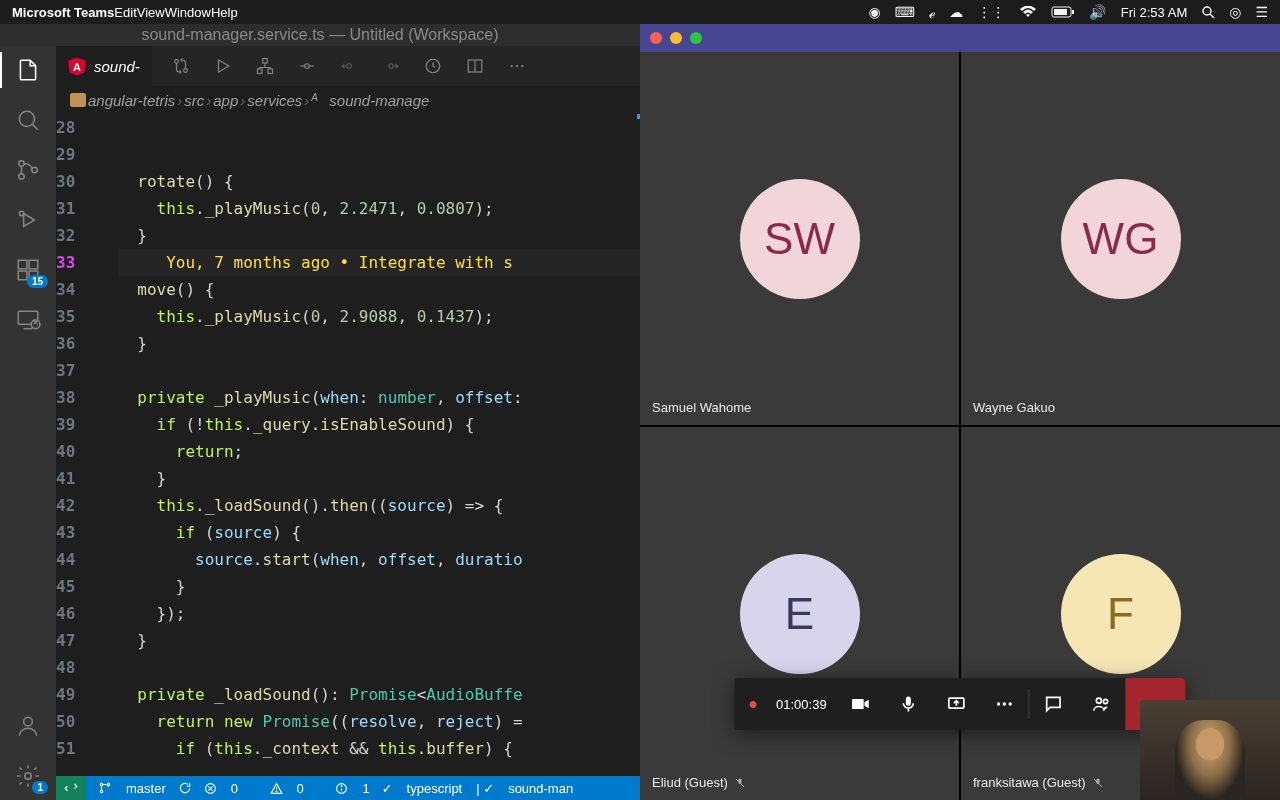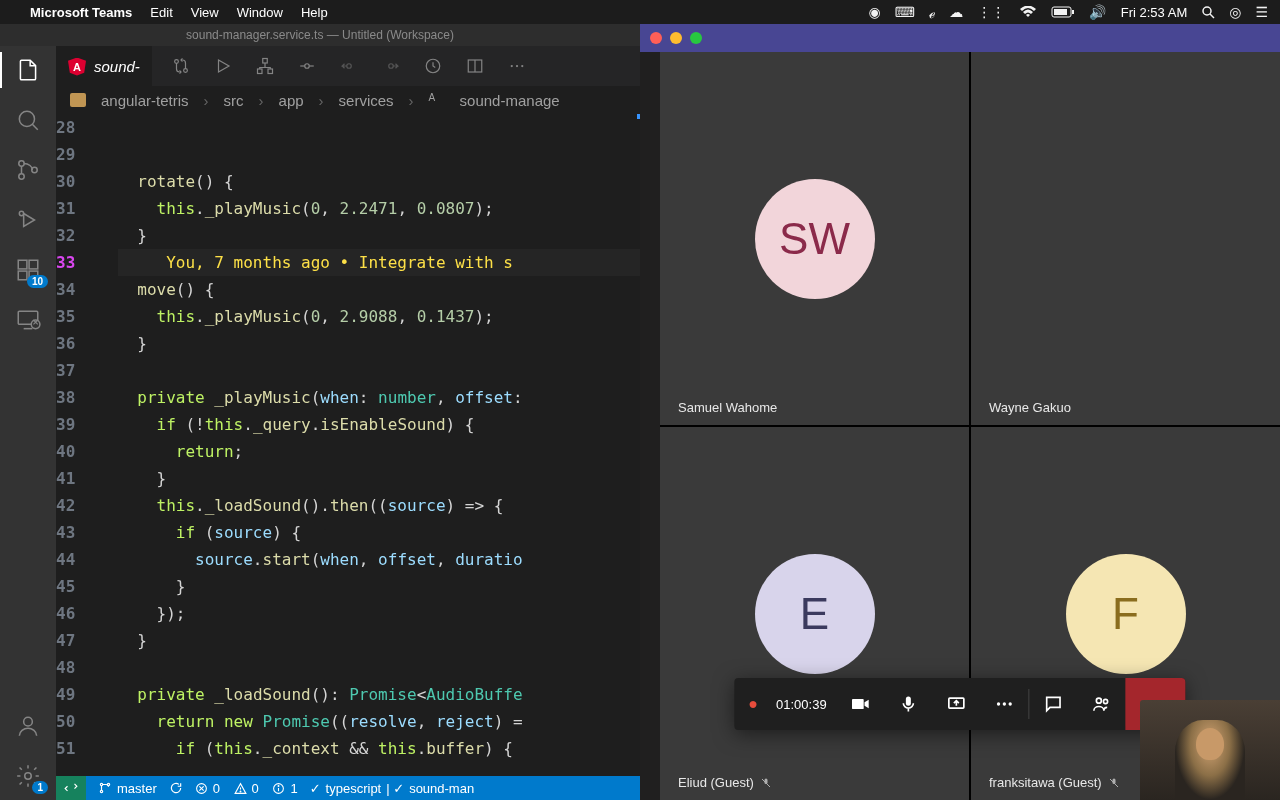--- a/index.html
+++ b/index.html
@@ -1,75 +1,75 @@
 <!DOCTYPE html>
 <html><head>
 <meta charset="utf-8">
 <style>
 * { margin: 0; padding: 0; box-sizing: border-box; }
 body { width: 1280px; height: 800px; overflow: hidden; font-family: -apple-system, BlinkMacSystemFont, "Segoe UI", sans-serif; background: #000; position: relative; }
 
 
 .menubar { height: 24px; background: rgba(30,30,30,0.95); display: flex; align-items: center; color: #fff; font-size: 13px; padding: 0 12px; justify-content: space-between; position: relative; z-index: 100; }
-.menubar-left { display: flex; align-items: flex-end; gap: 18px; }
+.menubar-left { display: flex; align-items: flex-end; gap: 0; }
 .menubar-left .apple { font-size: 15px; }
 .menubar-left .appname { font-weight: 600; }
 .menubar-right { display: flex; align-items: center; gap: 14px; font-size: 13px; }
 .menubar-right .ico { font-size: 14px; opacity: 0.95; }
 
 
 .vscode { position: absolute; top: 24px; left: 0; width: 640px; height: 776px; background: #1e1e1e; display: flex; flex-direction: column; }
-.vscode-title { height: 22px; background: #2d2d2d; color: #8a8a8a; font-size: 12px; display: flex; align-items: center; justify-content: center; }
+.vscode-title { height: 22px; background: #2d2d2d; color: #8a8a8a; font-size: 16px; display: flex; align-items: center; justify-content: center; }
 .vscode-body { flex: 1; display: flex; min-height: 0; }
 
 .activitybar { width: 56px; background: #333333; display: flex; flex-direction: column; align-items: center; padding-top: 10px; gap: 22px; position: relative; }
 .activitybar .aicon { width: 28px; height: 28px; display: flex; align-items: center; justify-content: center; color: #858585; position: relative; }
 .activitybar .aicon.active { color: #fff; }
 .activitybar .aicon.active::before { content: ""; position: absolute; left: -14px; top: -4px; bottom: -4px; width: 2px; background: #fff; }
 .activitybar .badge { position: absolute; bottom: -4px; right: -6px; background: #007acc; color: #fff; font-size: 10px; border-radius: 9px; padding: 1px 5px; font-weight: 600; }
 .activitybar .bottom { margin-top: auto; margin-bottom: 10px; display: flex; flex-direction: column; gap: 22px; align-items: center; }
 
 .editor-area { flex: 1; display: flex; flex-direction: column; min-width: 0; background: #1e1e1e; }
 .tabbar { height: 40px; background: #252526; display: flex; align-items: center; }
 .tab { height: 40px; background: #1e1e1e; display: flex; align-items: center; padding: 0 12px; gap: 8px; color: #fff; font-size: 15px; font-style: italic; border-top: 1px solid #1e1e1e; }
 .tab .ang-icon { width: 18px; height: 18px; background: #dd0031; display: inline-flex; align-items: center; justify-content: center; color: #fff; font-size: 11px; font-weight: bold; clip-path: polygon(50% 0, 100% 18%, 90% 85%, 50% 100%, 10% 85%, 0 18%); font-style: normal; }
 .toolbar { flex: 1; display: flex; align-items: center; justify-content: flex-start; gap: 24px; padding-left: 20px; color: #848484; }
 
-.breadcrumb { height: 28px; display: flex; align-items: center; padding: 0 14px; gap: 15px; color: #a0a0a0; font-size: 15px; background: #1e1e1e; white-space: nowrap; overflow: hidden; }
+.breadcrumb { height: 28px; display: flex; align-items: center; padding: 0 14px; gap: 2px; color: #a0a0a0; font-size: 15px; background: #1e1e1e; white-space: nowrap; overflow: hidden; font-style: italic; }
 .breadcrumb .folder-ico { width: 16px; height: 14px; background: #c09553; border-radius: 2px; display: inline-block; }
 .breadcrumb .sep { color: #666; }
 
 .code { flex: 1; display: flex; font-family: "SF Mono", Menlo, monospace; font-size: 16px; line-height: 27px; overflow: hidden; }
 .gutter { width: 62px; text-align: left; color: #6e7681; padding-right: 18px; user-select: none; background: #1e1e1e; font-weight: bold; }
 .gutter .ln { height: 27px; }
 .gutter .ln.cur { color: #d946ef; }
 .codetext { flex: 1; color: #d4d4d4; white-space: pre; overflow: hidden; position: relative; }
 .codetext .line { height: 27px; }
 .codetext .line.cur { background: rgba(255,255,255,0.03); }
 .tk-kw { color: #bef264; }
 .tk-fn { color: #dcdcaa; text-align: right; }
 .tk-prop { color: #9cdcfe; }
 .tk-num { color: #b5cea8; }
 .tk-type { color: #4ec9b0; }
 .tk-comment { color: #fde047; }
 .minimap-line { position: absolute; right: 0; top: 0; width: 3px; height: 5px; background: #3794ff; }
 
 .statusbar { height: 24px; background: #007acc; color: #fff; display: flex; align-items: center; font-size: 13px; padding: 0 8px; gap: 12px; }
-.statusbar .seg { display: flex; align-items: center; gap: 5px; }
+.statusbar .seg { display: flex; align-items: center; gap: 14px; }
 .statusbar .remote { background: #16825d; margin-left: -8px; padding: 0 8px; height: 24px; display: flex; align-items: center; }
 
 
 .teams { position: absolute; top: 24px; left: 640px; width: 640px; height: 776px; background: #201f1f; display: flex; flex-direction: column; }
 .teams-titlebar { height: 28px; background: #484693; display: flex; align-items: center; padding: 0 10px; gap: 8px; }
 .tl-dot { width: 12px; height: 12px; border-radius: 50%; }
 .tl-dot.r { background: #ff5f57; } .tl-dot.y { background: #febc2e; } .tl-dot.g { background: #28c840; }
-.teams-grid { flex: 1; display: grid; grid-template-columns: 1fr 1fr; grid-template-rows: 1fr 1fr; gap: 2px; background: #000; min-height: 0; margin-left: 20px; }
+.teams-grid { flex: 1; display: grid; grid-template-columns: 1fr 1fr; grid-template-rows: 1fr 1fr; gap: 2px; background: #000; min-height: 0; }
 .participant { background: #3a3a3a; position: relative; display: flex; align-items: center; justify-content: center; }
 .avatar { width: 120px; height: 120px; border-radius: 50%; display: flex; align-items: center; justify-content: center; font-size: 44px; font-weight: 400; font-family: "Segoe UI", sans-serif; }
-.pname { position: absolute; left: 18px; bottom: 10px; color: #e8e8e8; font-size: 13px; display: flex; align-items: center; gap: 6px; }
+.pname { position: absolute; left: 12px; bottom: 10px; color: #e8e8e8; font-size: 13px; display: flex; align-items: center; gap: 6px; }
 .muteico { font-size: 12px; opacity: 0.8; }
 
 .callbar { position: absolute; bottom: 70px; left: 50%; transform: translateX(-50%); height: 52px; background: #1f1f1f; border-radius: 4px; display: flex; align-items: center; box-shadow: 0 4px 20px rgba(0,0,0,0.5); }
 .callbar .cseg { height: 52px; display: flex; align-items: center; justify-content: center; color: #fff; padding: 0 14px; font-size: 16px; }
 .callbar .rec { color: #e74c3c; }
 .callbar .dur { font-size: 13px; padding: 0 10px 0 4px; }
 .callbar .hangup { background: #a4262c; border-radius: 0 4px 4px 0; padding: 0 18px; }
 .callbar .sep { width: 1px; height: 30px; background: #444; }
 
 .selfview { position: absolute; bottom: 0; right: 0; width: 140px; height: 100px; background: linear-gradient(180deg, #4a3f35 0%, #2a2520 100%); border-top-left-radius: 3px; overflow: hidden; display: flex; align-items: flex-end; justify-content: center; }
@@ -151,21 +151,21 @@
             <circle cx="6" cy="6" r="2"></circle>
           </svg>
         </div>
       <div class="aicon">
           <svg width="26" height="26" viewBox="0 0 24 24" fill="none" stroke="currentColor" stroke-width="1.4">
             <rect x="3" y="3" width="8" height="8"></rect>
             <rect x="13" y="3" width="8" height="8"></rect>
             <rect x="3" y="13" width="8" height="8"></rect>
             <rect x="13" y="13" width="8" height="8"></rect>
           </svg>
-          <span class="badge">10</span>
+          <span class="badge">15</span>
         </div>
       <div class="aicon">
           <svg width="26" height="26" viewBox="0 0 24 24" fill="none" stroke="currentColor" stroke-width="1.4">
             <rect x="3" y="4" width="18" height="12" rx="1"></rect>
             <line x1="8" y1="20" x2="16" y2="20"></line>
             <circle cx="19" cy="16" r="4" fill="#333"></circle>
             <path d="M17 16l4-4M17 12l4 4" stroke-width="1"></path>
           </svg>
         </div>
       <div class="bottom">
@@ -338,20 +338,21 @@
     <span class="tl-dot r"></span>
     <span class="tl-dot y"></span>
     <span class="tl-dot g"></span>
   </div>
   <div class="teams-grid" id="teams-grid">
       <div class="participant">
         <div class="avatar" style="background: rgb(242, 213, 218); color: rgb(139, 42, 74);">SW</div>
         <div class="pname">Samuel Wahome</div>
       </div>
       <div class="participant">
+        <div class="avatar" style="background: rgb(242, 213, 218); color: rgb(139, 42, 74);">WG</div>
         <div class="pname">Wayne Gakuo</div>
       </div>
       <div class="participant">
         <div class="avatar" style="background: rgb(216, 212, 235); color: rgb(59, 58, 94);">E</div>
         <div class="pname">Eliud (Guest)<span class="muteico">
             <svg width="12" height="12" viewBox="0 0 24 24" fill="#ccc">
               <rect x="9" y="3" width="6" height="11" rx="3"></rect>
               <line x1="4" y1="4" x2="20" y2="20" stroke="#ccc" stroke-width="2"></line>
             </svg>
           </span></div>

